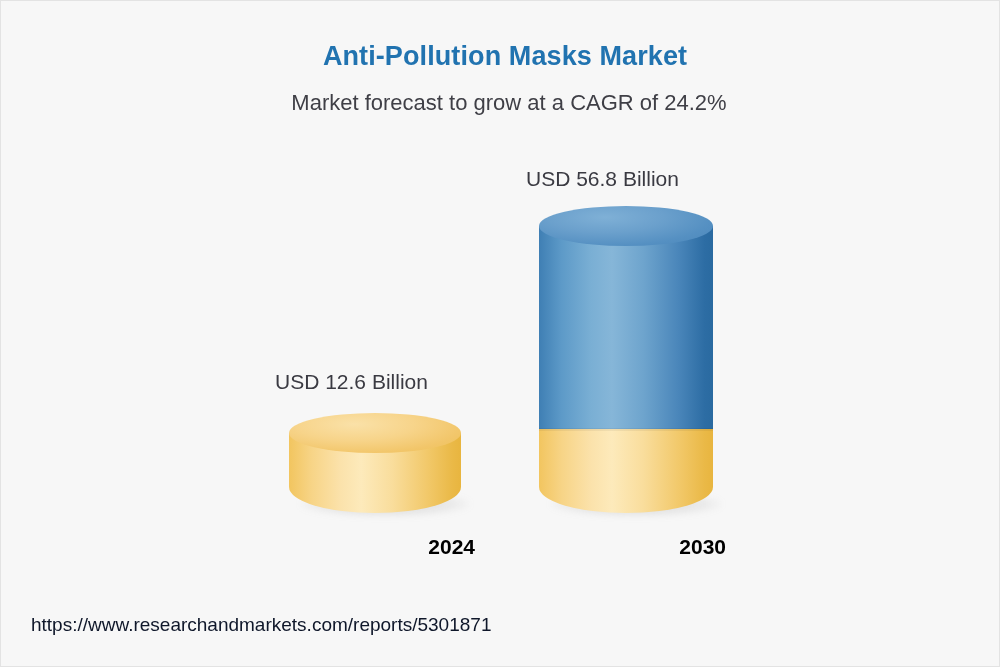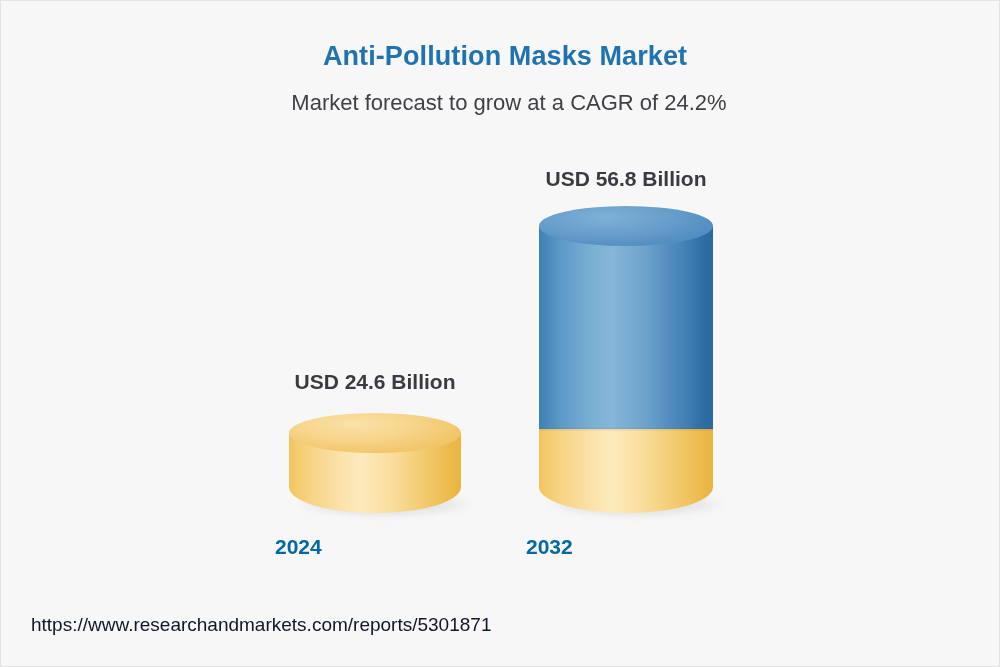--- a/index.html
+++ b/index.html
@@ -35,30 +35,30 @@
     white-space:nowrap;
   }
 
   
   .plot{
     position:absolute;left:0;top:0;width:1000px;height:600px;
   }
 
   .value-label{
     position:absolute;
-    text-align:center;
+    text-align:left;
+    font-size:21px;font-weight:normal;
+    color:#3a3a42;
+    white-space:nowrap;
+  }
+  .year-label{
+    position:absolute;
+    text-align:right;
     font-size:21px;font-weight:bold;
-    color:#3a3a42;
-    white-space:nowrap;
-  }
-  .year-label{
-    position:absolute;
-    text-align:left;
-    font-size:21px;font-weight:bold;
-    color:#0369a1;
+    color:#000000;
     white-space:nowrap;
   }
 
   
   .cyl{ position:absolute; }
 
   .cyl .shadow{
     position:absolute;
     left:10px;
     bottom:-4px;
@@ -167,21 +167,21 @@
 
 <div class="canvas">
 
   <div class="chart-title">Anti-Pollution Masks Market</div>
   <div class="chart-subtitle">Market forecast to grow at a CAGR of 24.2%</div>
 
   <div class="plot">
 
     <div class="value-label" style="left:525px;top:166px;width:200px;">USD 56.8 Billion</div>
 
-    <div class="value-label" style="left:274px;top:369px;width:200px;">USD 24.6 Billion</div>
+    <div class="value-label" style="left:274px;top:369px;width:200px;">USD 12.6 Billion</div>
 
     <div class="cyl" style="left:288px;top:412px;width:172px;height:100px;">
       <div class="shadow"></div>
 
       <div class="seg bottom-round" style="top:20px;height:80px;">
         <div class="face yellow-face bottom-round"></div>
       </div>
 
       <div class="cap yellow-cap" style="top:0px;height:40px;"></div>
     </div>
@@ -196,21 +196,21 @@
       <div class="seg bottom-round" style="top:223px;height:84px;">
         <div class="face yellow-face bottom-round"></div>
       </div>
 
       <div class="band-edge" style="top:222px;"></div>
 
       <div class="cap blue-cap" style="top:0px;height:40px;"></div>
     </div>
 
     <div class="year-label" style="left:274px;top:534px;width:200px;">2024</div>
-    <div class="year-label" style="left:525px;top:534px;width:200px;">2032</div>
+    <div class="year-label" style="left:525px;top:534px;width:200px;">2030</div>
 
   </div>
 
   <div class="footer">
     <div class="footer-url">https://www.researchandmarkets.com/reports/5301871</div>
   </div>
 
 </div>
 
 </body></html>

